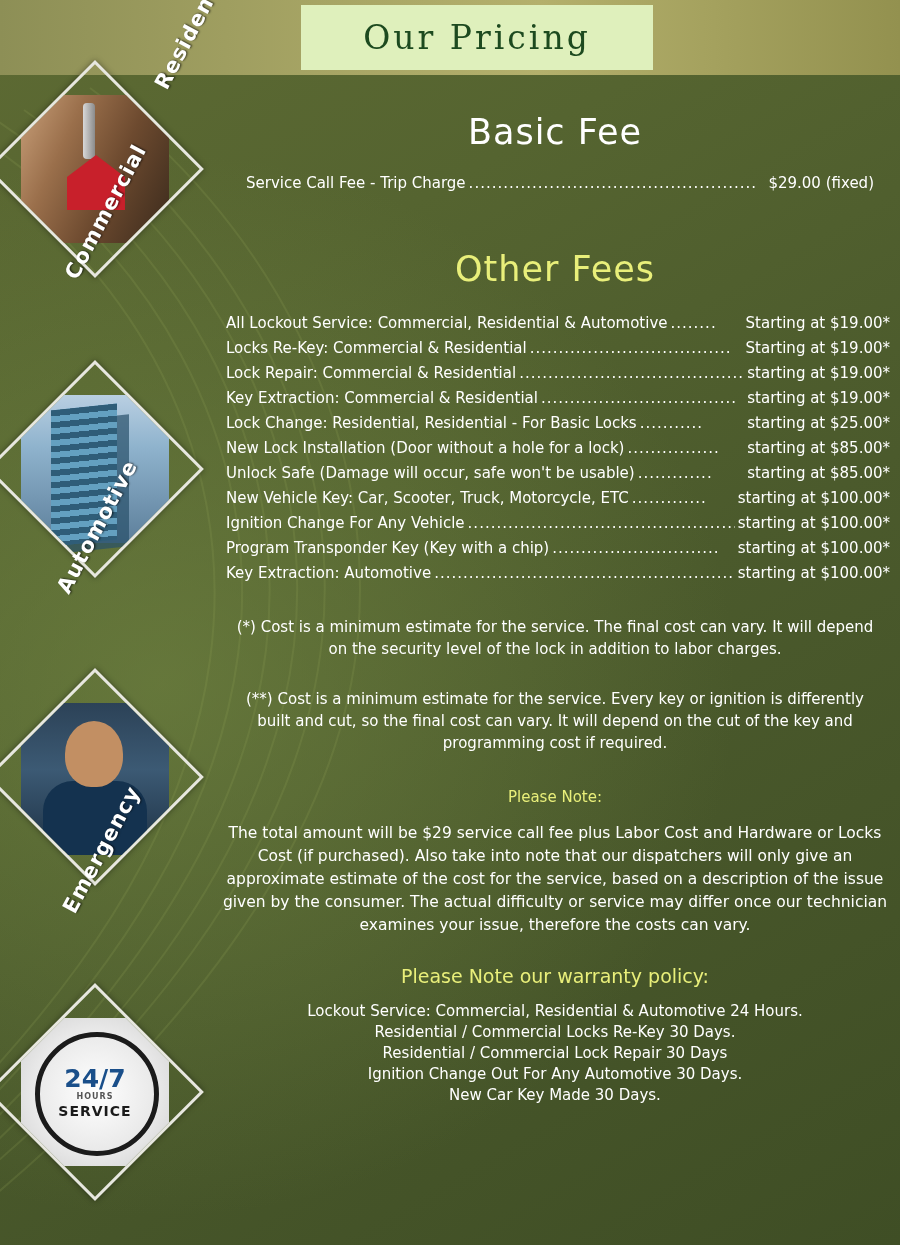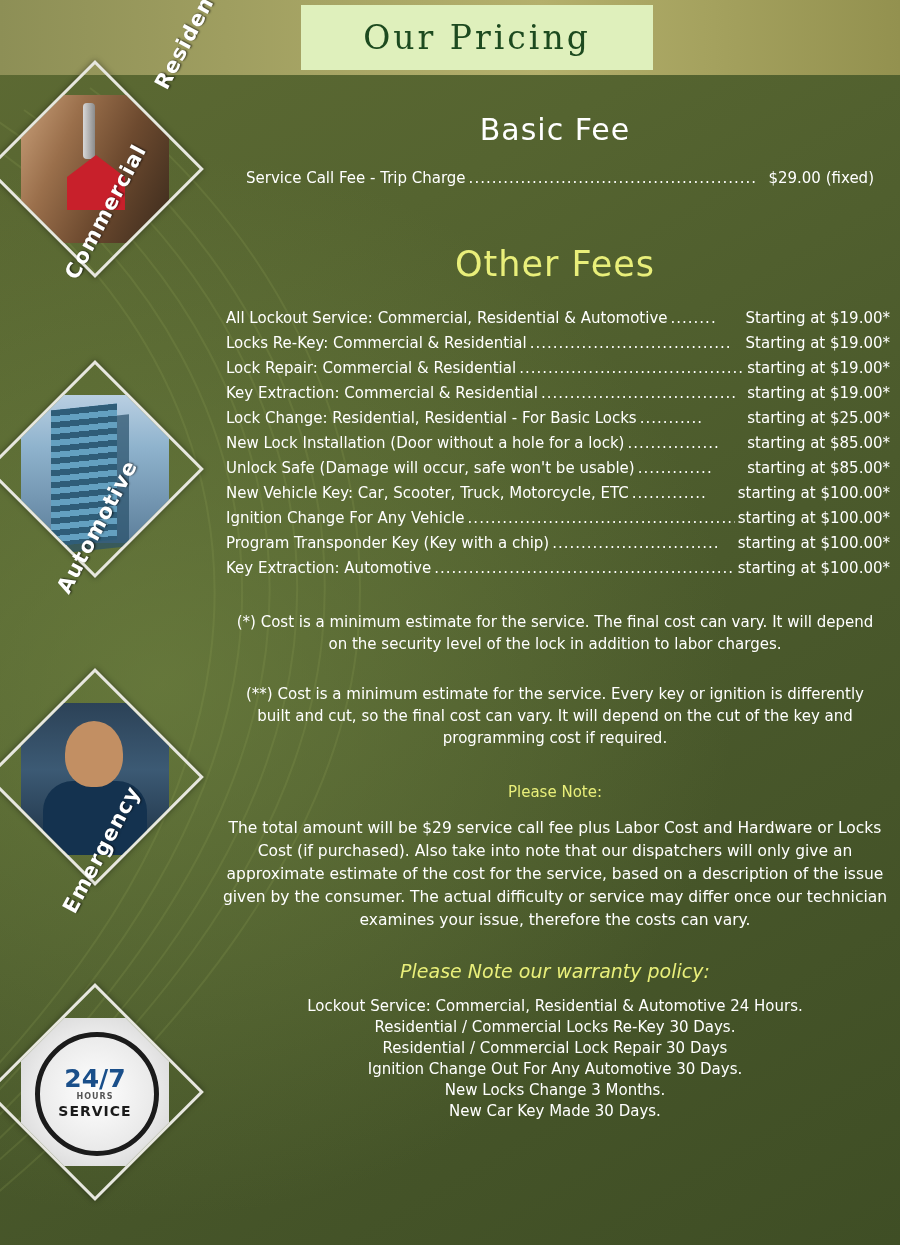--- a/index.html
+++ b/index.html
@@ -206,21 +206,21 @@
     color: #ffffff;
   }
 
   h2.section {
     margin: 0;
     text-align: center;
     font-weight: normal;
     letter-spacing: 1px;
   }
   #basic-fee-heading {
-    font-size: 30px;
+    font-size: 35px;
     color: #ffffff;
     margin-top: 22px;
   }
   #other-fees-heading {
     font-size: 35px;
     color: #e9ef7a;
     margin-top: 57px;
   }
 
   .basic-row {
@@ -261,21 +261,21 @@
     padding: 0 20px;
   }
   #note-double { margin-top: 28px; }
 
   .note-heading {
     margin-top: 34px;
     text-align: center;
     font-size: 15px;
     color: #e9ef7a;
   }
-  #warranty-heading { margin-top: 28px; font-size: 19px; color: #e9ef7a; font-style: italic; }
+  #warranty-heading { margin-top: 28px; font-size: 19px; color: #e9ef7a; }
 
   .para {
     margin-top: 16px;
     text-align: center;
     font-size: 15.5px;
     line-height: 23px;
     padding: 0 8px;
   }
   .warranty-list {
     margin-top: 14px;
@@ -411,18 +411,17 @@
 
     <div class="note-heading">Please Note:</div>
     <div class="para">The total amount will be $29 service call fee plus Labor Cost and Hardware or Locks Cost (if purchased). Also take into note that our dispatchers will only give an approximate estimate of the cost for the service, based on a description of the issue given by the consumer. The actual difficulty or service may differ once our technician examines your issue, therefore the costs can vary.</div>
 
     <div class="note-heading" id="warranty-heading">Please Note our warranty policy:</div>
     <div class="warranty-list">
       <div>Lockout Service: Commercial, Residential &amp; Automotive 24 Hours.</div>
       <div>Residential / Commercial Locks Re-Key 30 Days.</div>
       <div>Residential / Commercial Lock Repair 30 Days</div>
       <div>Ignition Change Out For Any Automotive 30 Days.</div>
-      <div>New Locks Change 3 Months.</div>
       <div>New Car Key Made 30 Days.</div>
     </div>
 
   </div>
 </div>
 
 </body></html>

